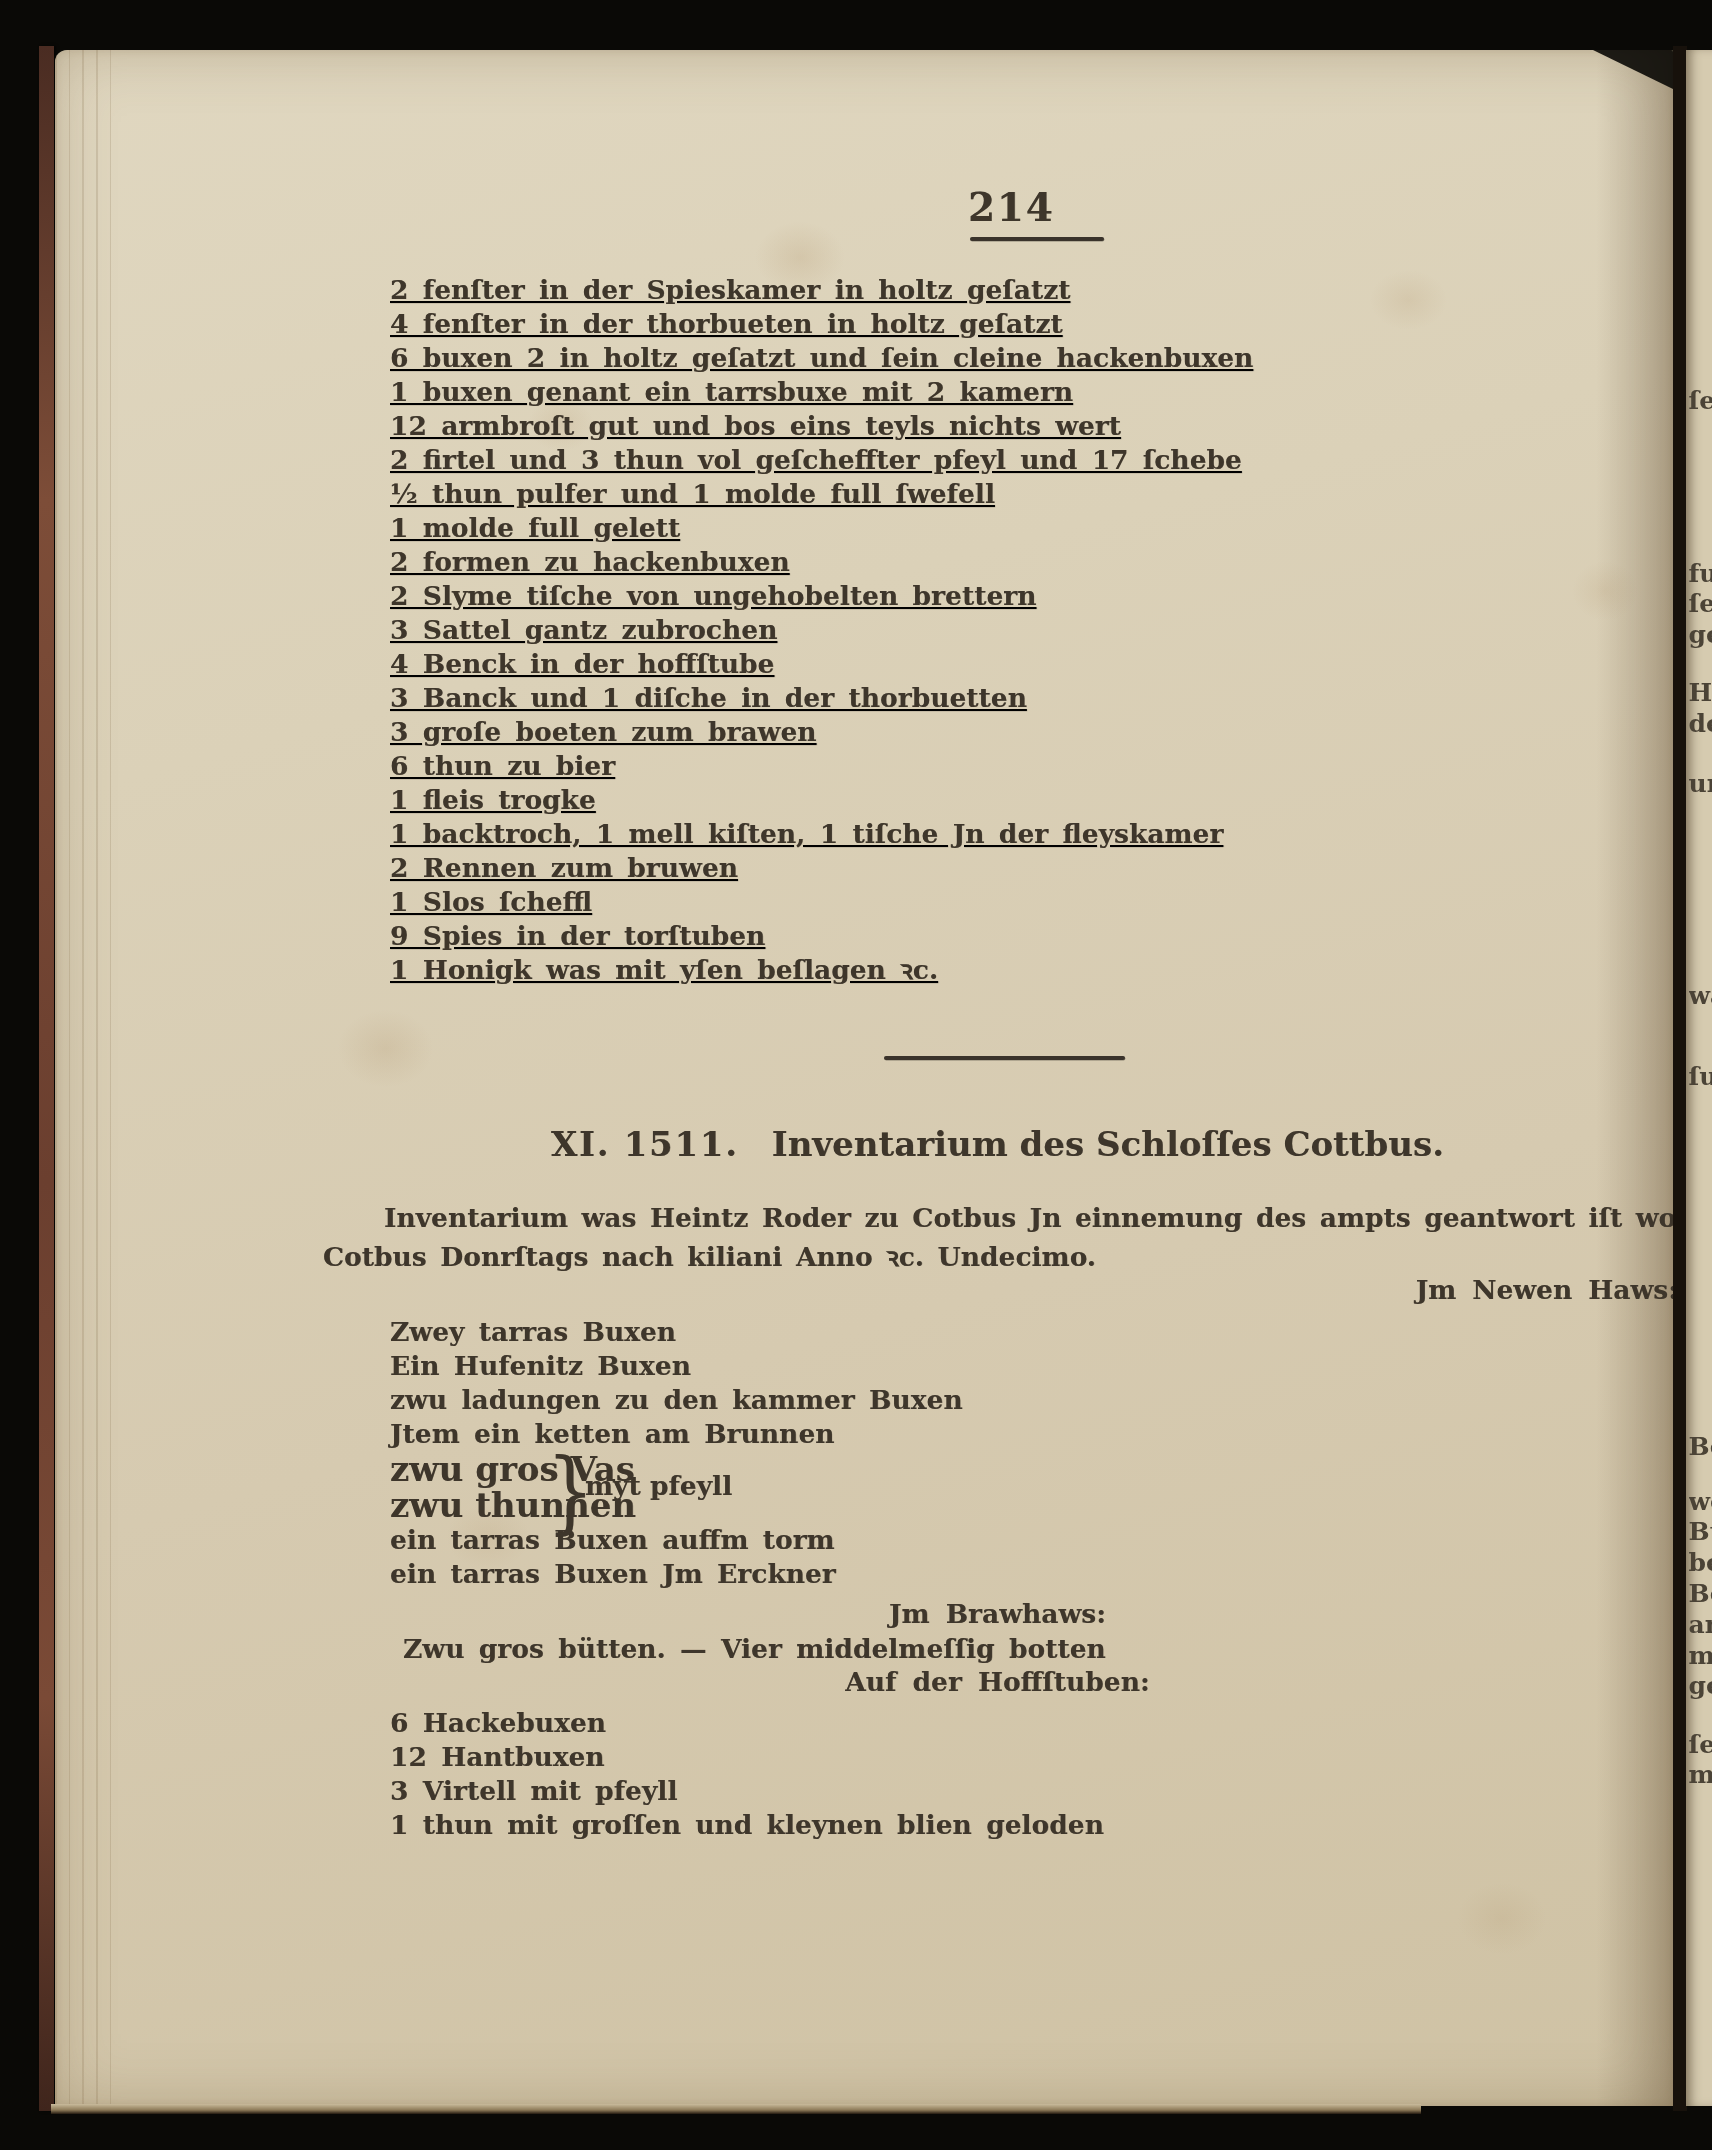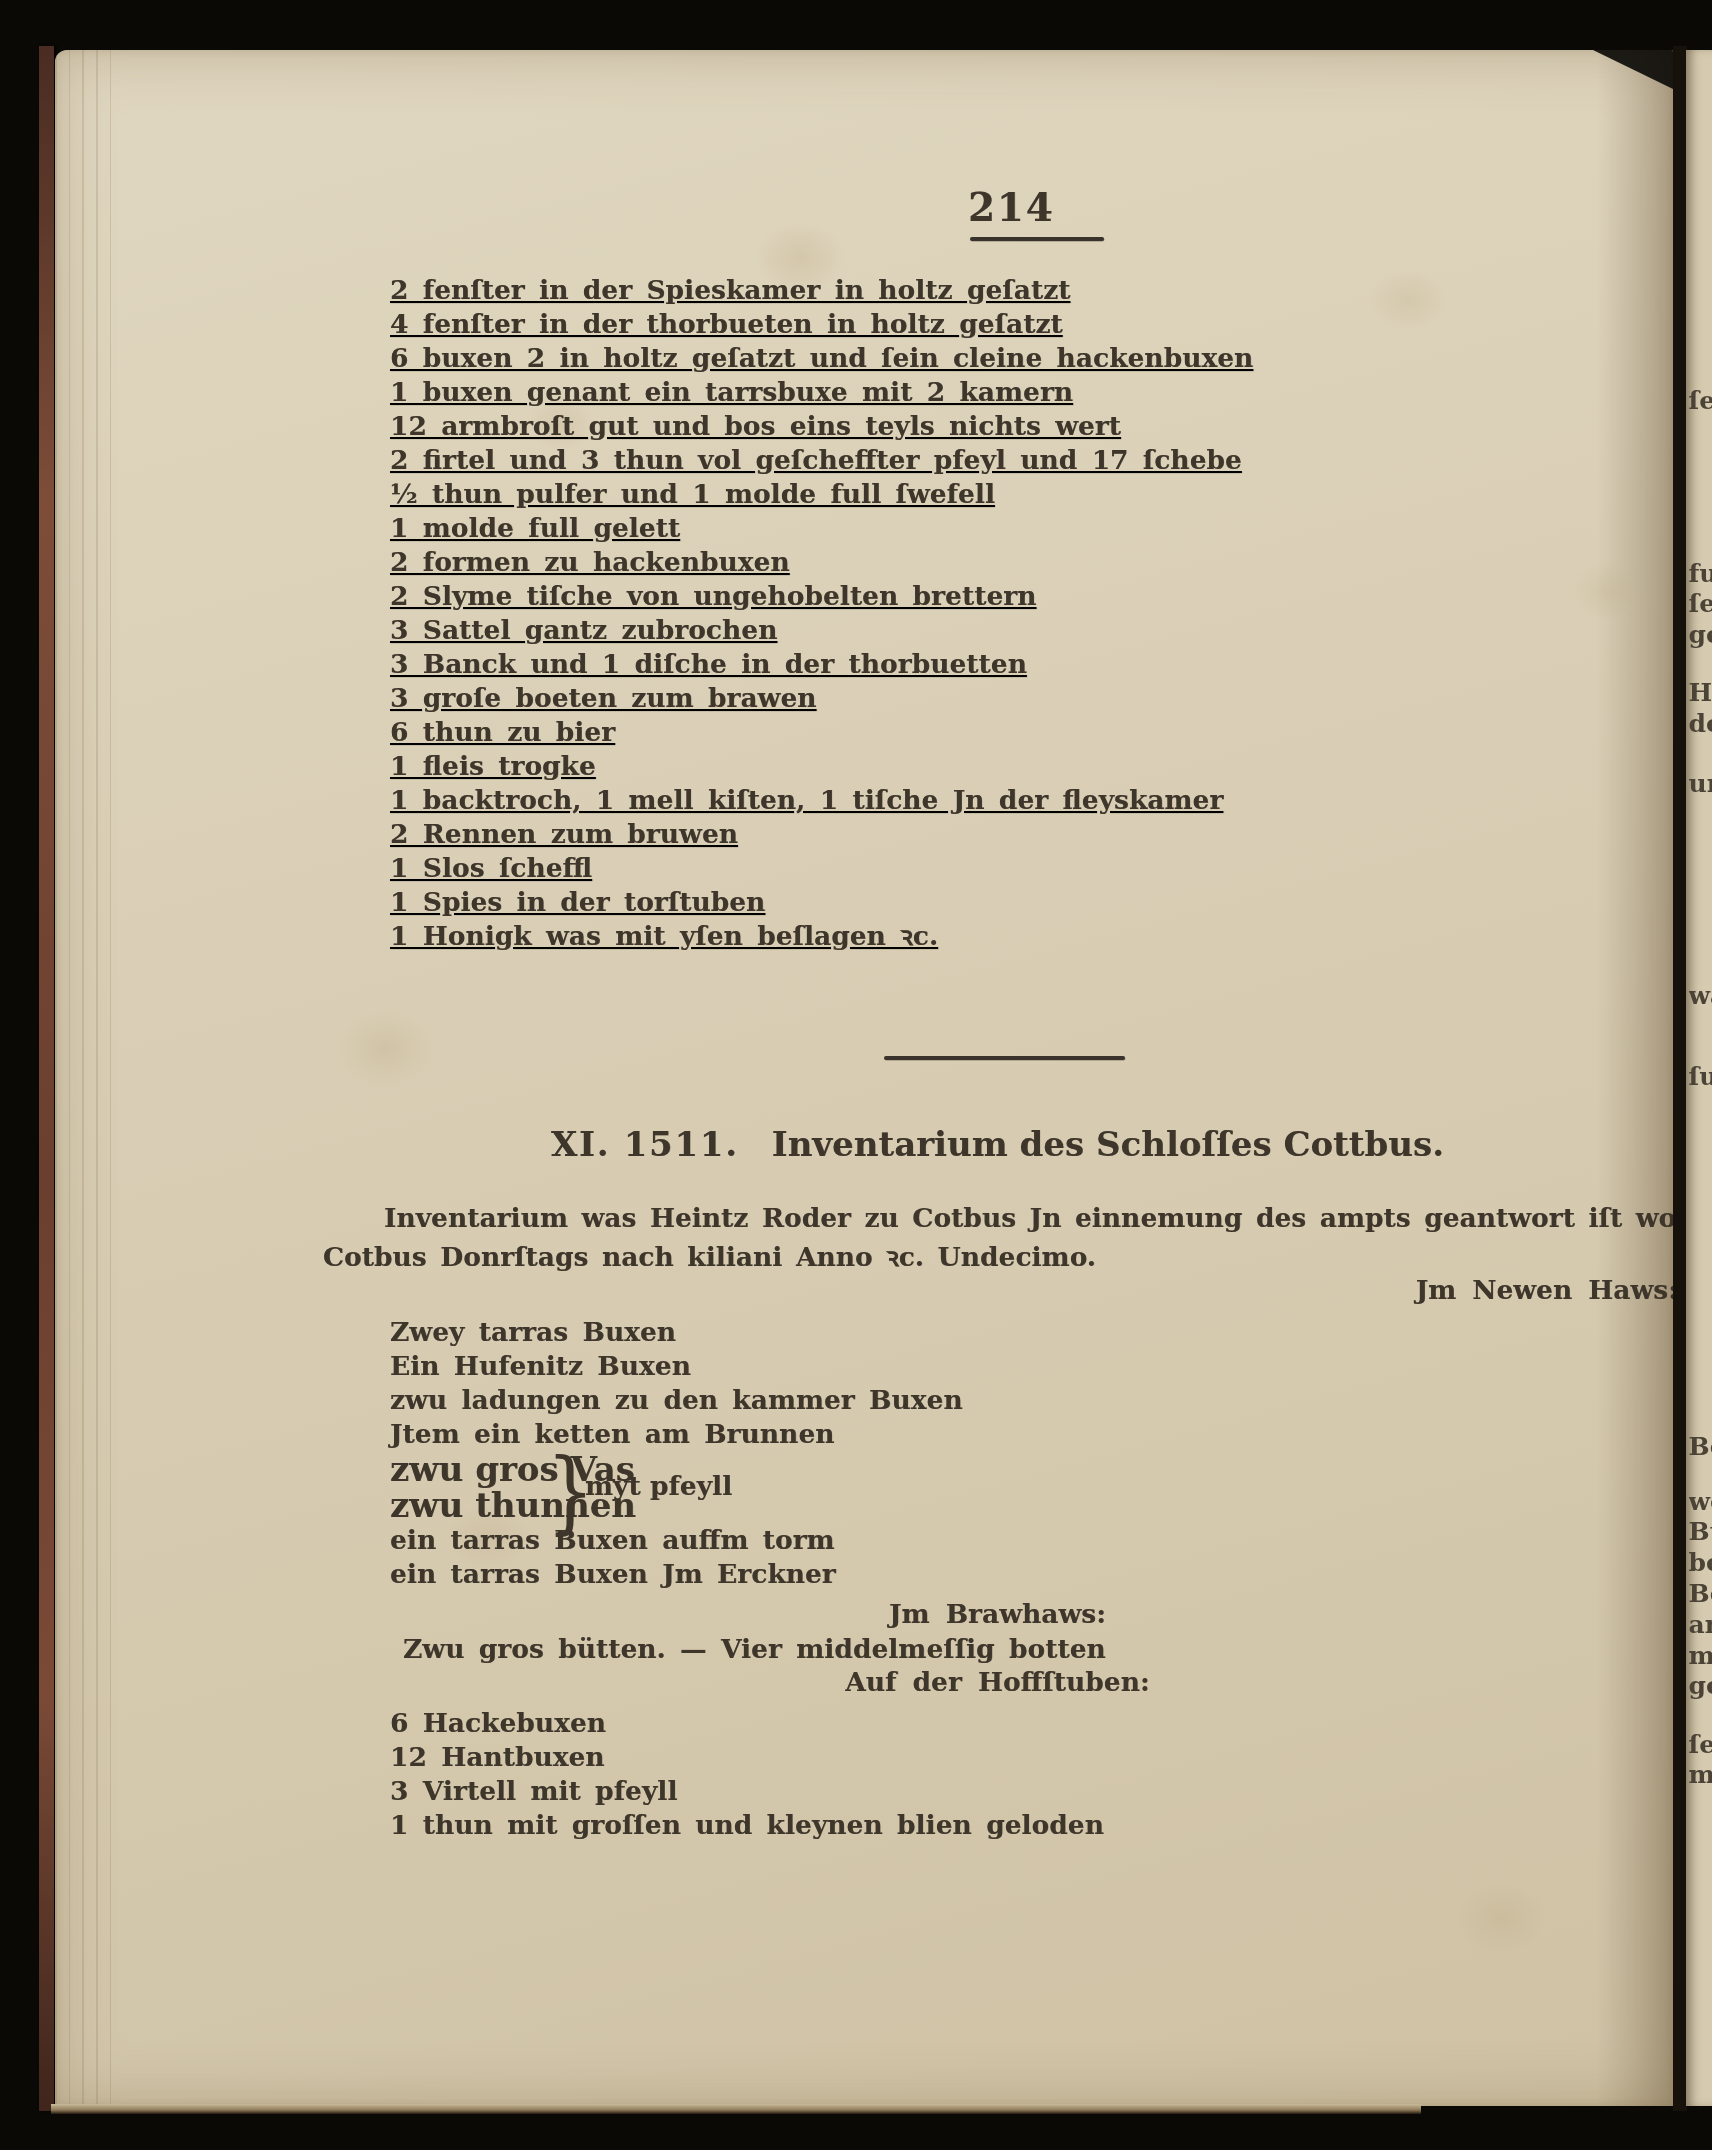--- a/index.html
+++ b/index.html
@@ -75,28 +75,29 @@
         <div class="line ink">4 fenſter in der thorbueten in holtz geſatzt</div>
         <div class="line ink">6 buxen 2 in holtz geſatzt und ſein cleine hackenbuxen</div>
         <div class="line ink">1 buxen genant ein tarrsbuxe mit 2 kamern</div>
         <div class="line ink">12 armbroſt gut und bos eins teyls nichts wert</div>
         <div class="line ink">2 firtel und 3 thun vol geſcheffter pfeyl und 17 ſchebe</div>
         <div class="line ink">½ thun pulfer und 1 molde full ſwefell</div>
         <div class="line ink">1 molde full gelett</div>
         <div class="line ink">2 formen zu hackenbuxen</div>
         <div class="line ink">2 Slyme tiſche von ungehobelten brettern</div>
         <div class="line ink">3 Sattel gantz zubrochen</div>
+        <div class="line ink">4 Benck in der hoffſtube</div>
         <div class="line ink">3 Banck und 1 diſche in der thorbuetten</div>
         <div class="line ink">3 groſe boeten zum brawen</div>
         <div class="line ink">6 thun zu bier</div>
         <div class="line ink">1 fleis trogke</div>
         <div class="line ink">1 backtroch, 1 mell kiſten, 1 tiſche Jn der fleyskamer</div>
         <div class="line ink">2 Rennen zum bruwen</div>
         <div class="line ink">1 Slos ſcheffl</div>
-        <div class="line ink">1 Spies in der torſtuben</div>
+        <div class="line ink">9 Spies in der torſtuben</div>
         <div class="line ink">1 Honigk was mit yſen beſlagen ꝛc.</div>
       </div>
 
     <div class="rule" style="left:829px;top:1006px;width:241px;"></div>
 
     <div class="abs ink chapter-heading centered" style="top:1074px;">
       <span class="num">XI. 1511.</span><span>Inventarium des Schloſſes Cottbus.</span>
     </div>
 
     <div class="abs ink par" style="left:329px;top:1152px;">Inventarium was Heintz Roder zu Cotbus Jn einnemung des ampts geantwort iſt worden Actum</div>

